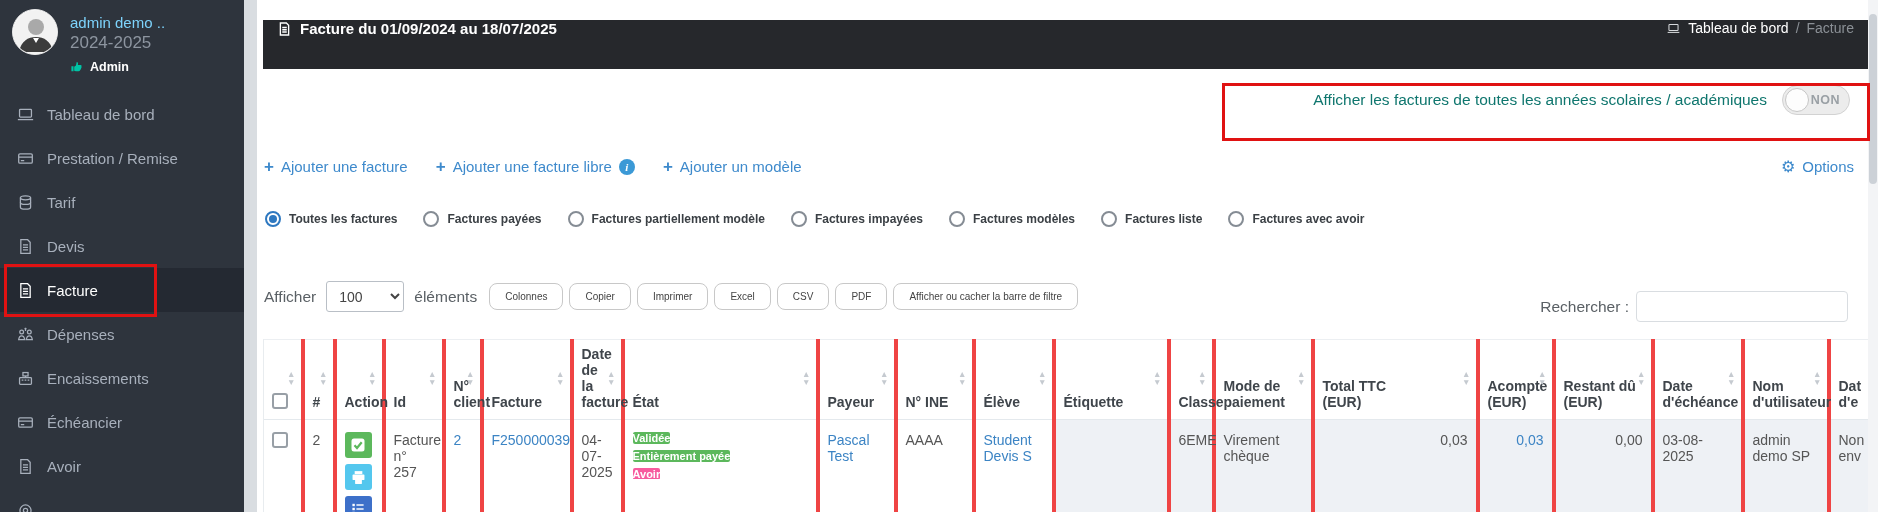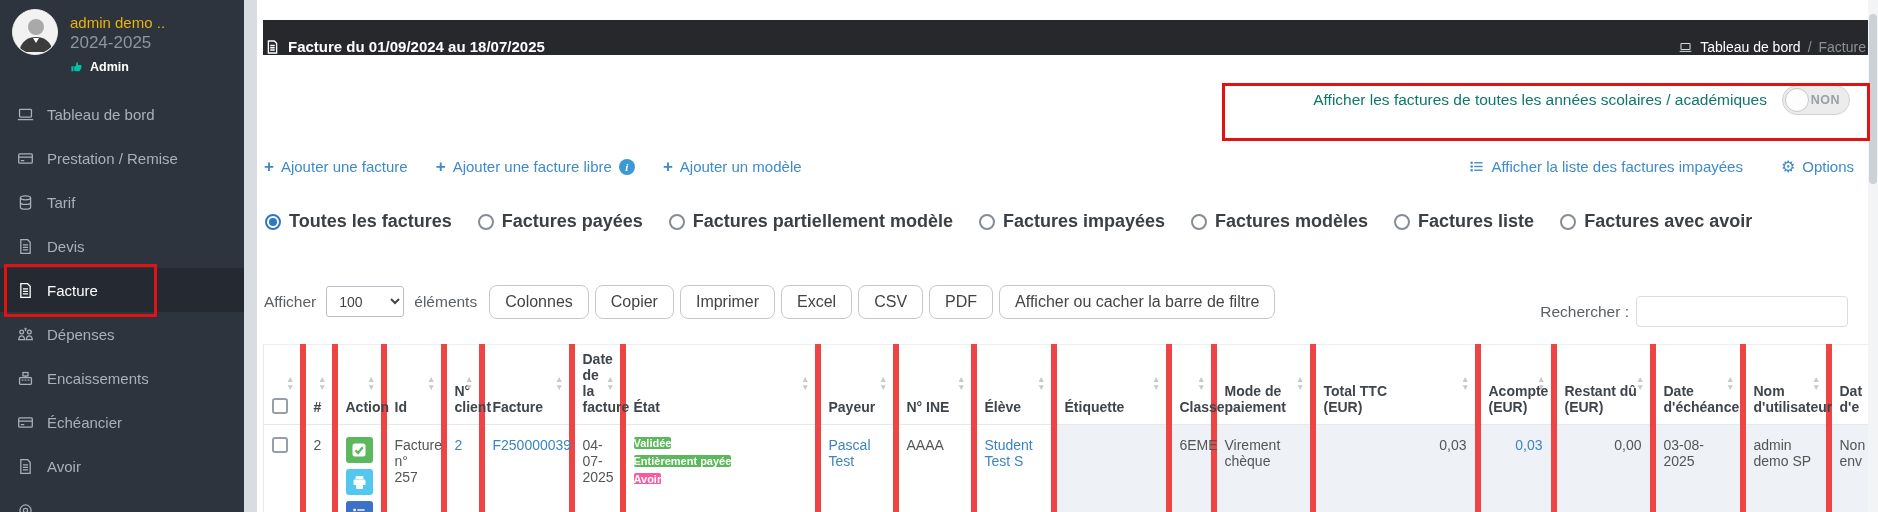--- a/index.html
+++ b/index.html
@@ -4,33 +4,33 @@
 <style>
   * { margin:0; padding:0; box-sizing:border-box; }
   html,body { width:1878px; height:512px; overflow:hidden; }
   body { position:relative; background:#fff; font-family:"Liberation Sans","DejaVu Sans",sans-serif; color:#555; }
 
   
   .sidebar { position:absolute; left:0; top:0; width:244px; height:512px; background:#2e343d; }
   .profile { display:flex; gap:12px; padding:9px 12px 0 12px; height:80px; }
   .avatar { width:46px; height:46px; border-radius:50%; background:#fff; overflow:hidden; flex:0 0 46px; border:1px solid #e8e8e8; }
   .p-meta { padding-top:5px; }
-  .p-name { color:#eab308; font-size:15px; }
+  .p-name { color:#7dd3fc; font-size:15px; }
   .p-year { color:#8d95a0; font-size:17px; margin-top:2px; }
   .p-admin { display:flex; align-items:flex-end; gap:6px; margin-top:7px; color:#fff; font-size:12.5px; font-weight:bold; }
   .menu { margin-top:12px; }
   .m-item { display:flex; align-items:center; gap:13px; height:44px; padding-left:17px; color:#a8b0bc; font-size:15px; cursor:pointer; }
   .m-item svg { flex:0 0 17px; }
   .m-item.active { background:#242932; color:#fff; }
 
   .graystrip { position:absolute; left:244px; top:0; width:13px; height:512px; background:#d9dde1; }
 
   
-  .titlebar { position:absolute; left:263px; top:20px; width:1605px; height:35px; background:#26282c;
-              display:flex; align-items:flex-end; justify-content:space-between; padding:0 2px; color:#fff; font-size:15px; }
+  .titlebar { position:absolute; left:263px; top:20px; width:1605px; height:49px; background:#26282c;
+              display:flex; align-items:flex-start; justify-content:space-between; padding:0 14px; color:#fff; font-size:15px; }
   .tb-left { display:flex; align-items:center; gap:8px; font-weight:600; }
   .breadcrumb { display:flex; align-items:center; gap:7px; font-size:14px; }
   .bc-sep, .bc-cur { color:#8b9096; }
 
   
   .main { position:absolute; left:257px; top:58px; width:1611px; }
   .toggle-row { height:84px; display:flex; align-items:center; justify-content:flex-end; padding-right:18px; gap:15px; }
   .toggle-label { font-size:15.5px; color:#0f766e; }
   .switch { width:68px; height:30px; border-radius:16px; background:#ececec; border:1px solid #d2d2d2;
             display:flex; align-items:center; padding:0 9px 0 2px; justify-content:space-between; cursor:pointer; }
@@ -40,38 +40,38 @@
   .links-row { display:flex; justify-content:space-between; align-items:center; padding:16px 14px 0 7px; }
   .lr-left, .lr-right { display:flex; align-items:center; gap:28px; }
   .lr-right { gap:38px; }
   .link { display:flex; align-items:center; gap:7px; color:#3e8acc; font-size:15px; cursor:pointer; text-decoration:none; }
   .plus { font-weight:bold; font-size:17px; line-height:15px; }
   .gear { font-size:16px; line-height:15px; }
   .info-dot { width:16px; height:16px; border-radius:50%; background:#3b99d6; color:#fff; font-size:11px; font-weight:bold;
               font-family:"Liberation Serif",serif; font-style:italic; display:flex; align-items:center; justify-content:center; }
 
   .radio-row { display:flex; align-items:center; gap:26px; padding:36px 0 0 8px; }
-  .r-item { display:flex; align-items:center; gap:8px; font-size:18px; font-weight:bold; color:#3b4045; cursor:pointer; }
+  .r-item { display:flex; align-items:center; gap:8px; font-size:12px; font-weight:bold; color:#3b4045; cursor:pointer; }
   .radio { width:16px; height:16px; border:2px solid #858c94; border-radius:50%; background:#fff; position:relative; flex:0 0 16px; }
   .radio.on { border-color:#2e78c0; }
   .radio.on::after { content:""; position:absolute; inset:2px; background:#2e78c0; border-radius:50%; }
 
   .toolbar { display:flex; align-items:center; padding:44px 20px 0 7px; }
   .t-show { display:flex; align-items:center; gap:10px; color:#5a6065; font-size:15.5px; }
   .t-select { width:78px; height:31px; border:1px solid #b9bfc6; border-radius:3px; font-size:14px; color:#444; padding-left:8px;
               background:#fff; font-family:inherit; }
   .btn-group { display:flex; gap:6px; margin-left:12px; }
-  .btn { background:#fff; border:1px solid #c8c8c8; border-radius:8px; padding:7px 15px; font-size:16px; color:#444;
+  .btn { background:#fff; border:1px solid #c8c8c8; border-radius:8px; padding:7px 15px; font-size:10px; color:#444;
          font-family:inherit; cursor:pointer; white-space:nowrap; }
   .t-search { margin-left:auto; display:flex; align-items:center; gap:7px; color:#5a6065; font-size:15.5px;margin-top:20px; }
   .search-input { width:212px; height:31px; border:1px solid #d9dde1; border-radius:4px; padding:0 8px; font-size:14px; font-family:inherit; }
 
   
   table.dt { margin:17px 0 0 6px; border-collapse:collapse; table-layout:fixed; width:1609px; border-top:1px solid #eceff2; }
-  th, td { border-right:6px solid #ef4444; font-size:14px; }
+  th, td { border-right:4px solid #ef4444; font-size:14px; }
   th:first-child, td:first-child { border-left:1px solid #e8ecef; }
   th { height:73px; vertical-align:bottom; text-align:left; padding:6px 8px 9px 8px; font-weight:bold; color:#3f454b;
        position:relative; cursor:pointer; }
   .sort { position:absolute; right:5px; bottom:33px; color:#c5cad0; }
   .sort::before { content:"▲"; display:block; font-size:8.5px; line-height:8px; }
   .sort::after  { content:"▼"; display:block; font-size:8.5px; line-height:8px; }
   thead tr { border-bottom:1px solid #e4e9ed; }
   td { vertical-align:top; padding:12px 8px; color:#555; height:110px; }
   td.tint { background:#eef1f5; }
   td.num { text-align:right; }
@@ -241,33 +241,20 @@
         <span class="plus">+</span>
         <span>Ajouter une facture libre</span>
         <span class="info-dot">i</span>
       </a>
       <a class="link">
         <span class="plus">+</span>
         <span>Ajouter un modèle</span>
       </a>
     </div>
     <div class="lr-right">
-      <a class="link">
-        <svg width="15" height="15" viewBox="0 0 20 20">
-            <g fill="#3e8acc">
-              <rect x="2" y="3.5" width="3" height="3"></rect>
-              <rect x="7" y="4.1" width="11" height="1.8"></rect>
-              <rect x="2" y="8.5" width="3" height="3"></rect>
-              <rect x="7" y="9.1" width="11" height="1.8"></rect>
-              <rect x="2" y="13.5" width="3" height="3"></rect>
-              <rect x="7" y="14.1" width="11" height="1.8"></rect>
-            </g>
-          </svg>
-        <span>Afficher la liste des factures impayées</span>
-      </a>
       <a class="link">
         <span class="gear">⚙</span>
         <span>Options</span>
       </a>
     </div>
   </div>
 
   <div class="radio-row">
     <label class="r-item">
       <span class="radio on"></span>
@@ -411,21 +398,21 @@
         <td><a class="cell-link">2</a></td>
         <td><a class="cell-link">F250000039</a></td>
         <td>04-07-2025</td>
         <td class="badge-stack">
           <span class="badge">Validée</span>
           <span class="badge">Entièrement payée</span>
           <span class="badge pink">Avoir</span>
         </td>
         <td><a class="cell-link">Pascal Test</a></td>
         <td>AAAA</td>
-        <td><a class="cell-link">Student Test S</a></td>
+        <td><a class="cell-link">Student Devis S</a></td>
         <td class="tint"></td>
         <td class="tint">6EME</td>
         <td class="tint">Virement chèque</td>
         <td class="tint num">0,03</td>
         <td class="tint num"><a class="cell-link">0,03</a></td>
         <td class="tint num">0,00</td>
         <td class="tint">03-08-2025</td>
         <td class="tint">admin demo SP</td>
         <td class="tint">Non env</td>
       </tr>

